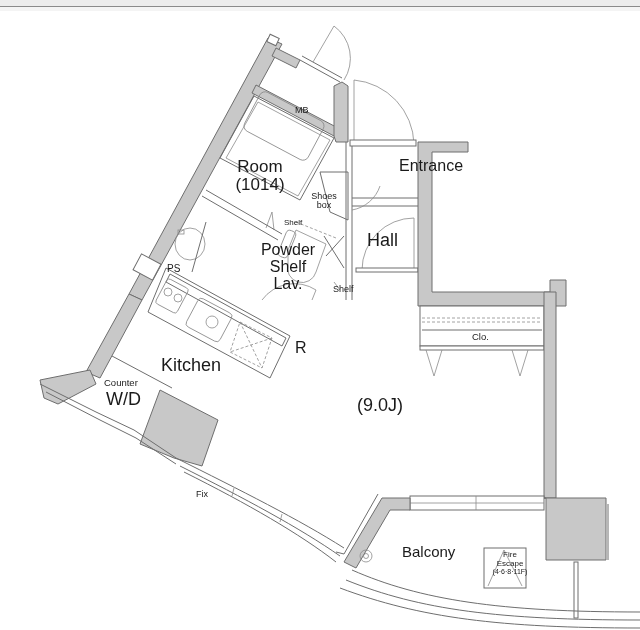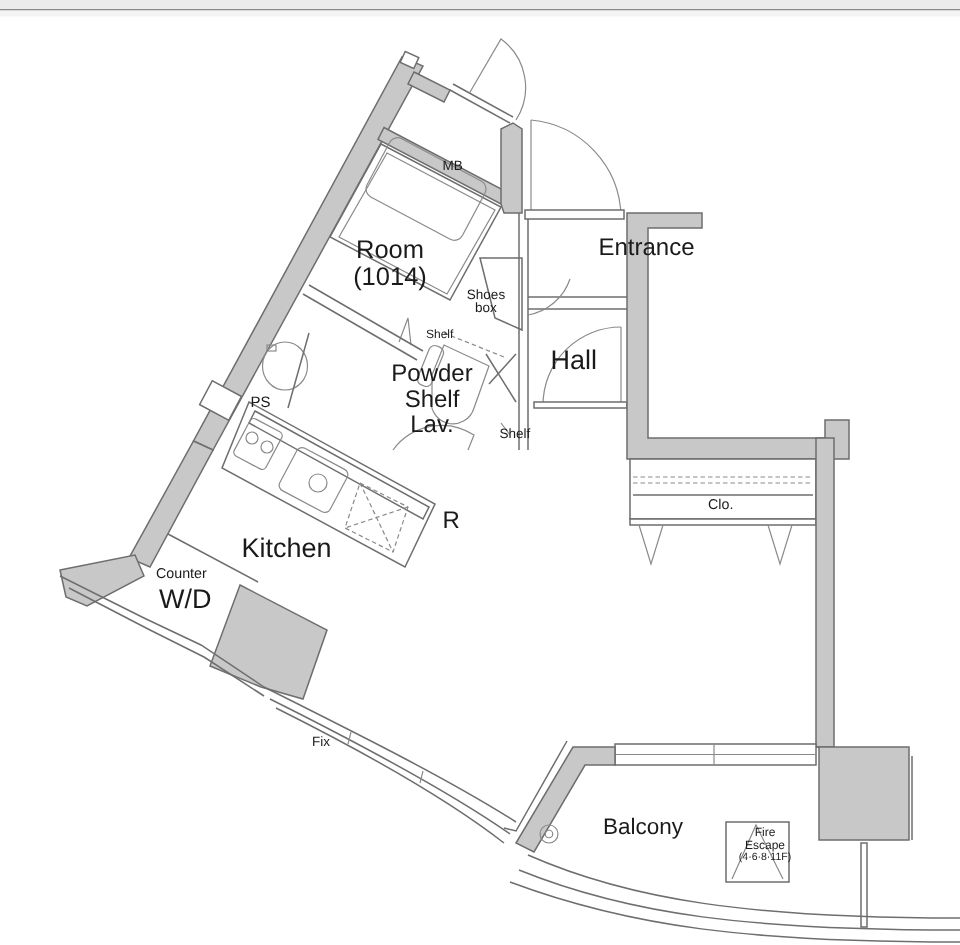--- a/index.html
+++ b/index.html
@@ -152,20 +152,21 @@
   <div>Shelf</div>
   <div>Lav.</div>
 </div>
 <div class="lbl lbl-xs" style="left:139px; top:264px; font-size:10px;margin-left:28px;">PS</div>
 <div class="lbl lbl-md" style="left:249px; top:340px; font-size:16px;">R</div>
 <div class="lbl lbl-lg" style="left:161px; top:356px; font-size:18px;">Kitchen</div>
 <div class="lbl lbl-xs" style="left:104px; top:378px; font-size:9.5px;text-align:center;">Counter</div>
 <div class="lbl lbl-lg" style="left:106px; top:390px; font-size:18px;">W/D</div>
 <div class="lbl lbl-xs" style="left:472px; top:332px; font-size:9.5px;">Clo.</div>
 <div class="lbl lbl-lg" style="left:326px; top:396px; width:108px; font-size:18px;">
+  <div>(9.0J)</div>
 </div>
-<div class="lbl lbl-xs" style="left:208px; top:490px; font-size:9px;">Fix</div>
+<div class="lbl lbl-xs" style="left:196px; top:490px; font-size:9px;">Fix</div>
 <div class="lbl lbl-lg" style="left:402px; top:544px; font-size:15px;">Balcony</div>
 <div class="lbl lbl-xs" style="left:484px; top:550px; width:52px; font-size:8px; line-height:1.15;">
   <div>Fire</div>
   <div>Escape</div>
   <div style="font-size:7px;">(4·6·8·11F)</div>
 </div>
 
 </body></html>

